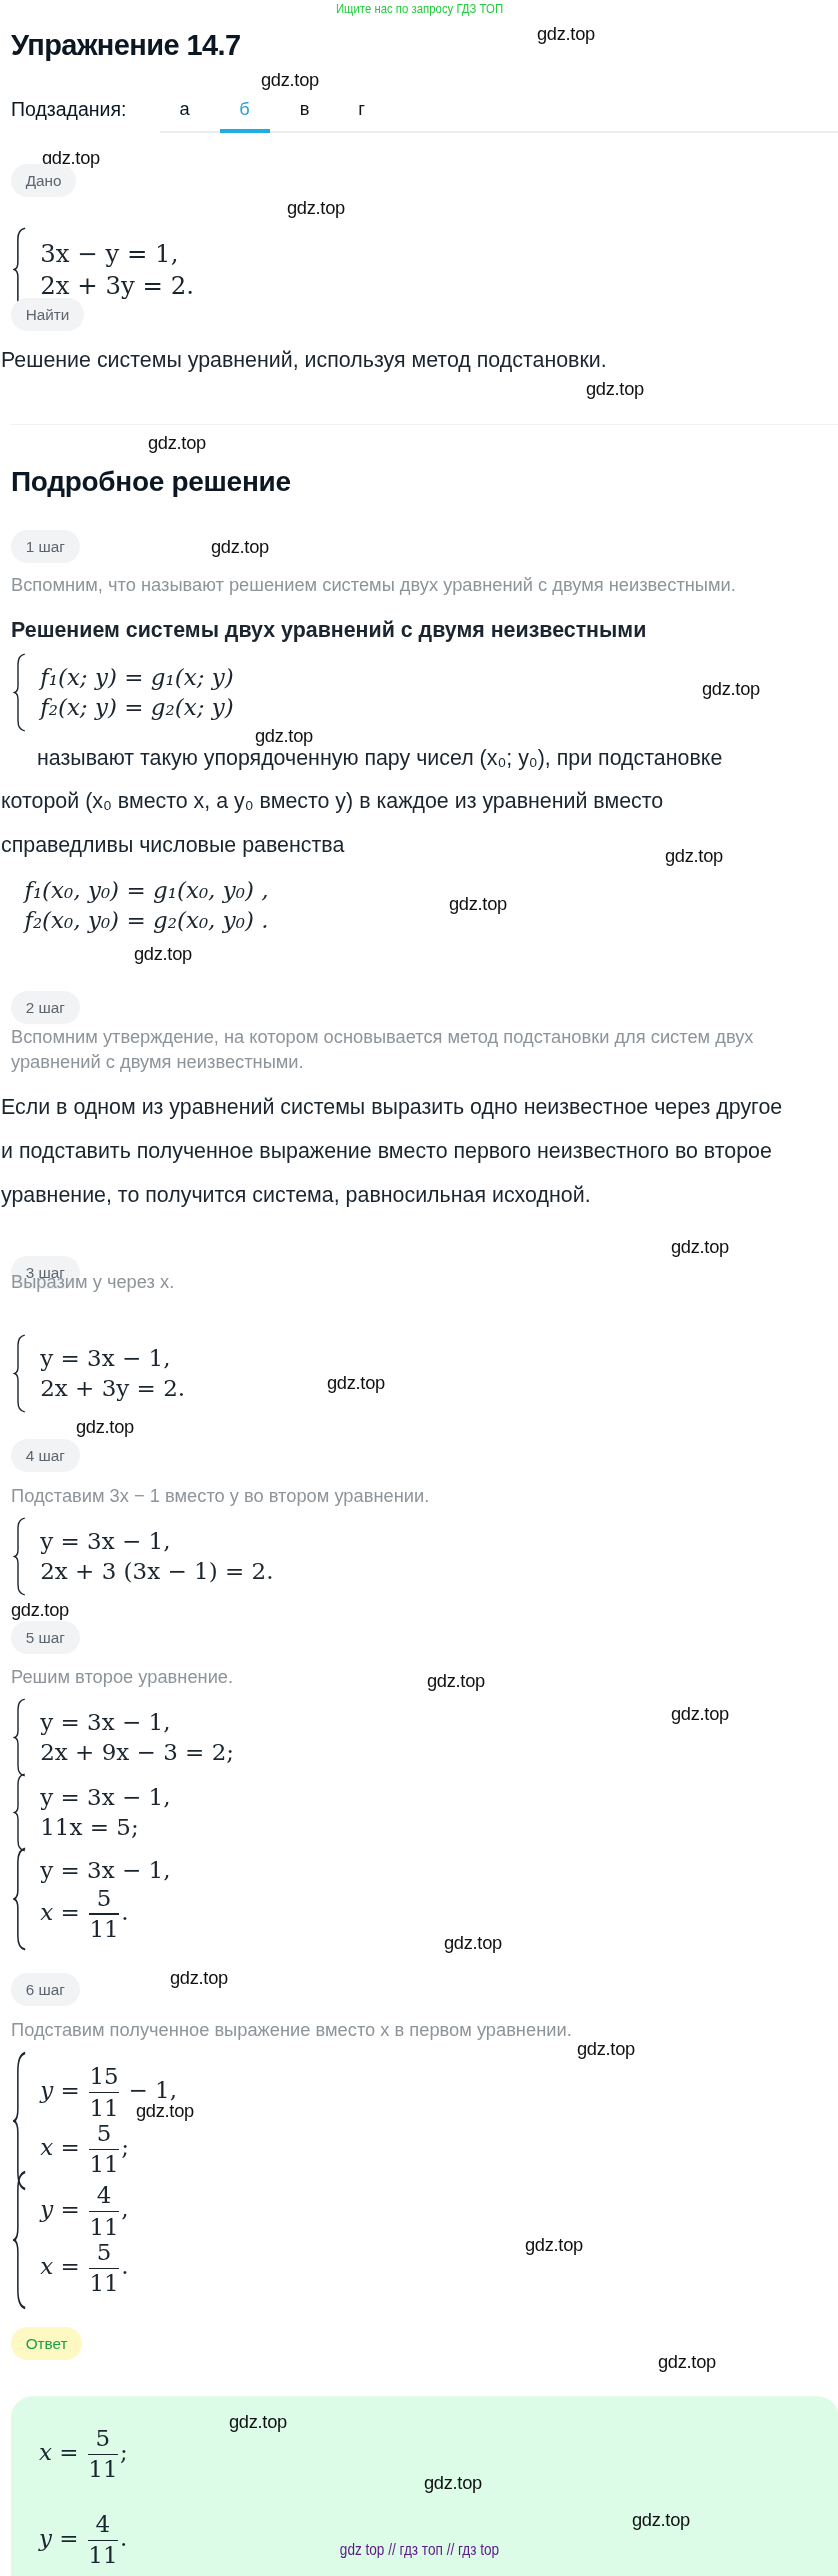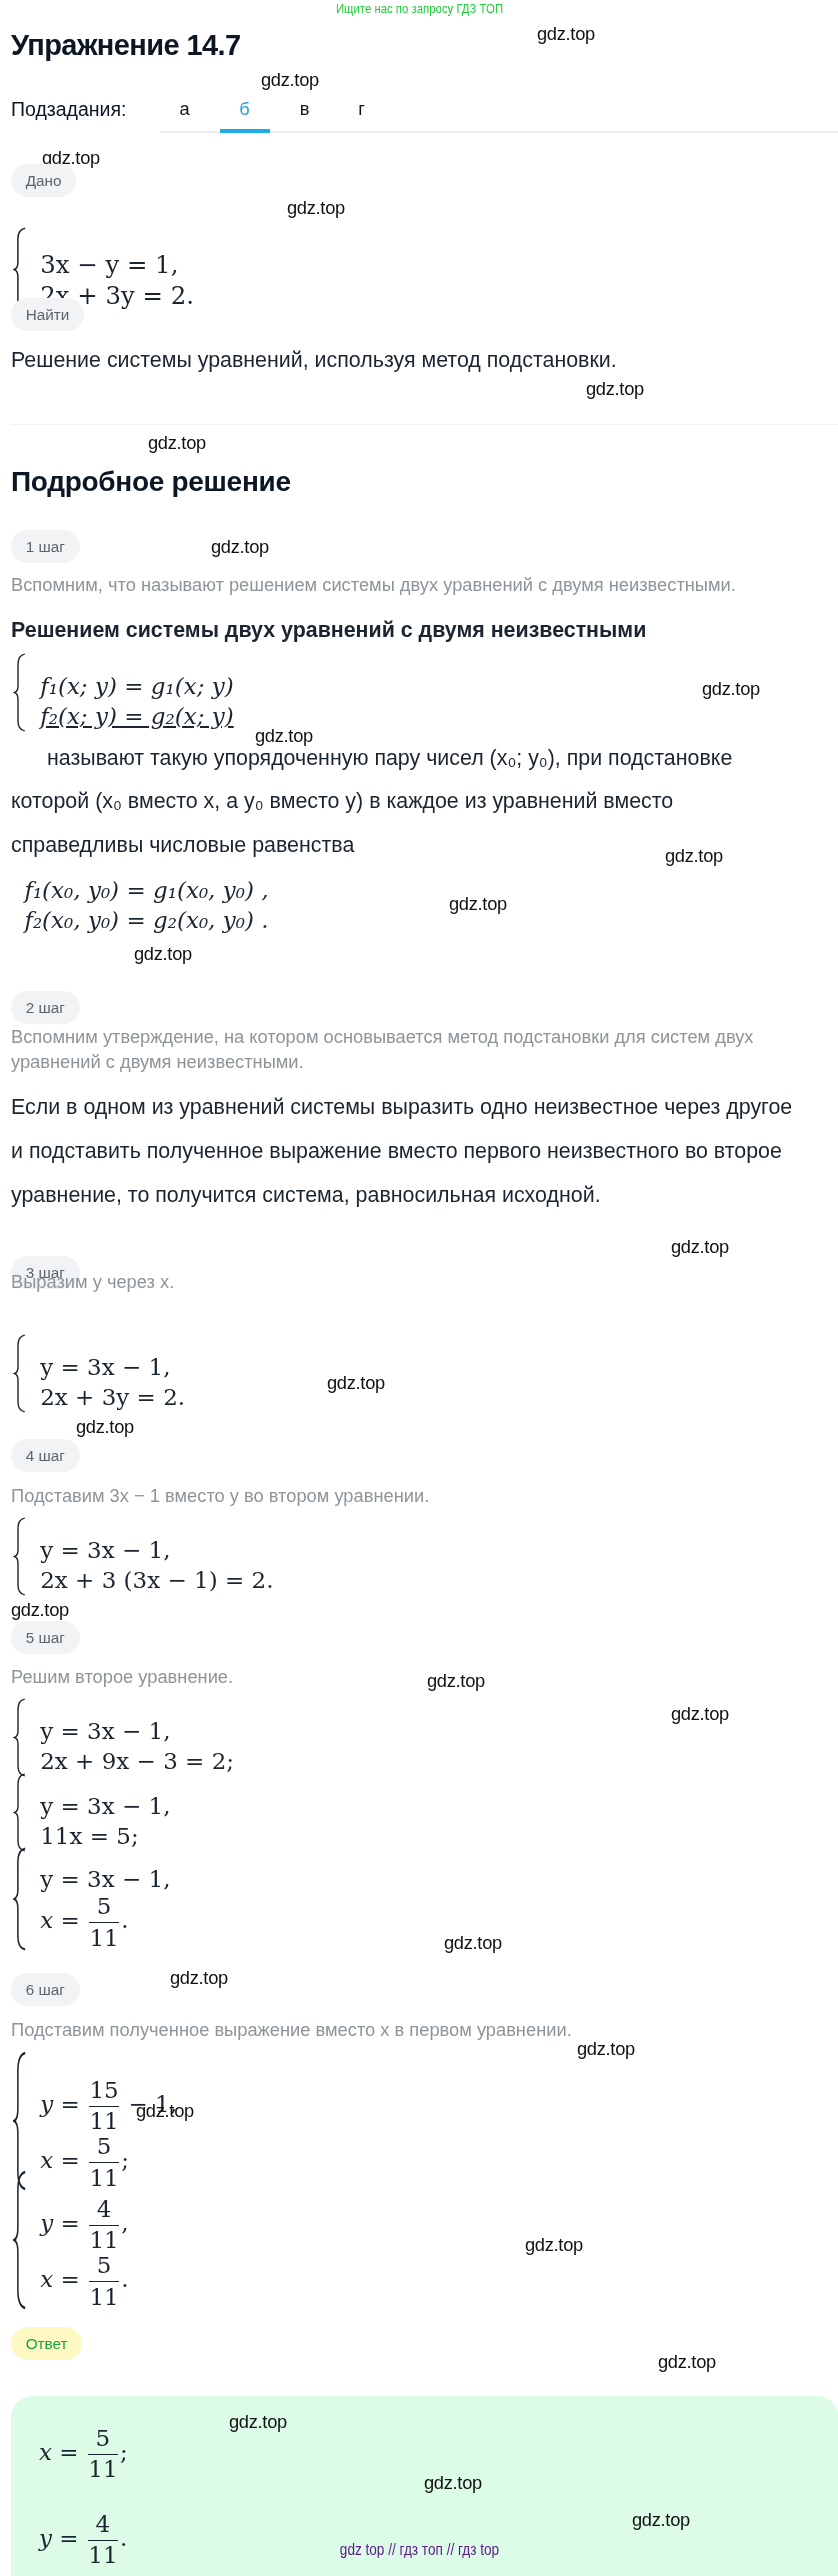--- a/index.html
+++ b/index.html
@@ -9,28 +9,28 @@
   .banner { left: 0; width: 839px; top: 1.2px; text-align: center; font-size: 13.4px; color: #1fcc3a; font-family: "Liberation Sans", sans-serif; transform: scaleX(0.85); }
   .title { left: 11px; top: 29px; font-size: 29px; font-weight: bold; letter-spacing: -0.6px; color: #0b1722; }
   .wm { font-family: "Liberation Sans", sans-serif; font-size: 18.3px; color: #111; letter-spacing: -0.3px; }
   .subtasks-label { left: 11px; top: 98px; font-size: 19.5px; color: #0b1722; }
   .tabs-line { left: 160px; top: 131px; width: 679px; height: 1.8px; background: #ececec; }
   .tab { top: 98px; font-size: 18.3px; color: #0b1722; width: 49px; text-align: center; }
   .tab.active { color: #2a9fd6; }
   .tab-indicator { top: 129px; height: 4.3px; background: #1eaee6; }
   .badge { left: 11px; height: 33px; padding: 0 14.7px; border-radius: 16.5px; background: #f1f3f5; color: #5c656e; font-size: 15.3px; line-height: 33px; }
   .badge.green { background: #fef9c3; color: #17a24a; }
-  .plain { left: 11px; font-size: 21.4px; color: #1b2530; }
+  .plain { left: 1px; font-size: 21.4px; color: #1b2530; }
   .gray { left: 11px; font-size: 18.3px; color: #8d949a; }
   .bold-heading { left: 11px; font-size: 21.4px; font-weight: bold; color: #1b2530; }
   .h2 { left: 11px; font-size: 28px; font-weight: bold; color: #0b1722; letter-spacing: -0.3px; }
   .hr { left: 11px; width: 828px; height: 1.2px; background: #f0f1f2; }
   .math { font-family: "DejaVu Serif", serif; color: #1b2530; font-size: 24.4px; }
   .math i { font-style: italic; }
-  .sys { display: flex; align-items: flex-end; }
+  .sys { display: flex; align-items: center; }
   .brace { font-family: "DejaVu Serif", serif; color: #1b2530; display: flex; align-items: center; }
   .brace svg { display: block; }
   .sys-lines { display: flex; flex-direction: column; justify-content: center; padding-left: 13.4px; }
   .sys-line { line-height: 1.3; white-space: nowrap; }
   .frac { display: inline-flex; flex-direction: column; align-items: center; vertical-align: middle; margin: 0 2.4px; }
   .frac .num, .frac .den { line-height: 1.1; }
   .frac .bar { width: 100%; min-width: 27px; height: 1.2px; background: #1b2530; margin: 2.4px 0; }
   .answer-box { left: 11px; top: 2396px; width: 828px; height: 233px; background: #dcfce8; border-radius: 22px; }
   .footer { left: 0; width: 839px; top: 2541px; text-align: center; font-size: 16px; color: #5b1a86; transform: scaleX(0.85); }
 </style>
@@ -79,21 +79,21 @@
 <div class="abs gray" style="top:574px;">Вспомним, что называют решением системы двух уравнений с двумя неизвестными.</div>
 <div class="abs bold-heading" style="top:618px;">Решением системы двух уравнений с двумя неизвестными</div>
 <div class="abs sys math" style="left:13.4px;top:653px;font-size:23px;">
   <span class="brace">
       <svg width="13.4" height="79" viewBox="0 0 22 140">
         <path d="M20 2 Q8 4 8 20 L8 58 Q8 68 2 70 Q8 72 8 82 L8 120 Q8 136 20 138" fill="none" stroke="#1b2530" stroke-width="2.5"></path>
       </svg>
     </span>
   <div class="sys-lines">
     <div class="sys-line" style="font-style:italic;">f₁(x; y) = g₁(x; y)</div>
-    <div class="sys-line" style="font-style:italic;text-decoration:underline;">f₂(x; y) = g₂(x; y)</div>
+    <div class="sys-line" style="font-style:italic;">f₂(x; y) = g₂(x; y)</div>
   </div>
 </div>
 <div class="abs wm" style="left:702px;top:678px;">gdz.top</div>
 <div class="abs wm" style="left:255px;top:725px;">gdz.top</div>
 <div class="abs plain" style="top:746px;margin-left:36px;">называют такую упорядоченную пару чисел (x₀; y₀), при подстановке</div>
 <div class="abs plain" style="top:789px;">которой (x₀ вместо x, а y₀ вместо y) в каждое из уравнений вместо</div>
 <div class="abs plain" style="top:833px;">справедливы числовые равенства</div>
 <div class="abs wm" style="left:665px;top:845px;">gdz.top</div>
 <div class="abs math" style="left:24.4px;top:876px;font-size:23px;font-style:italic;line-height:1.3;">
   <div>f₁(x₀, y₀) = g₁(x₀, y₀) ,</div>

